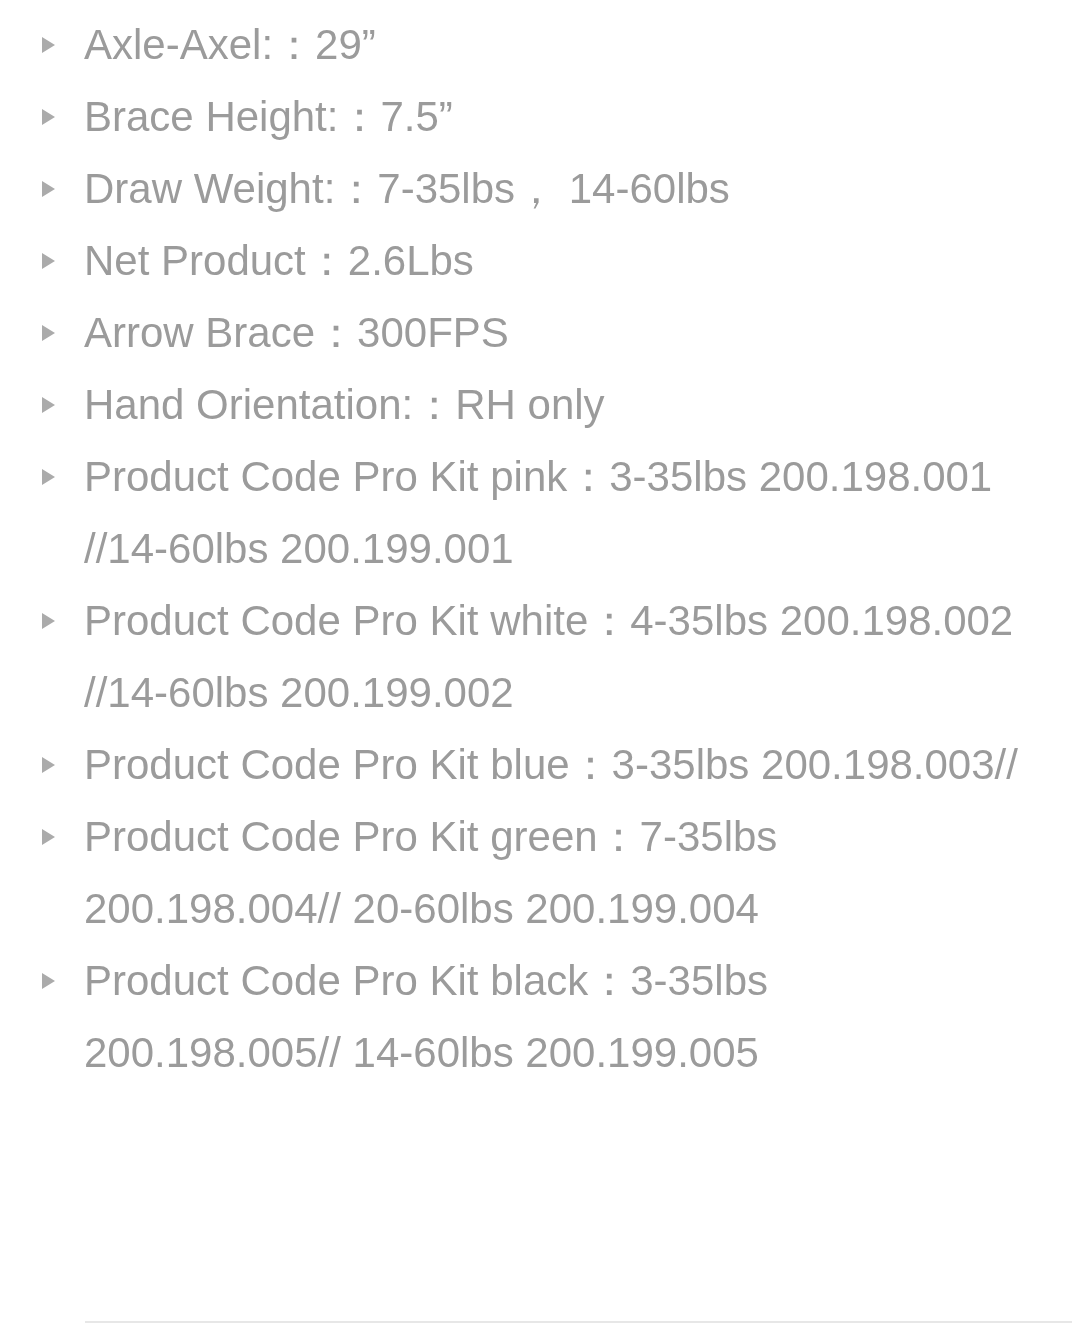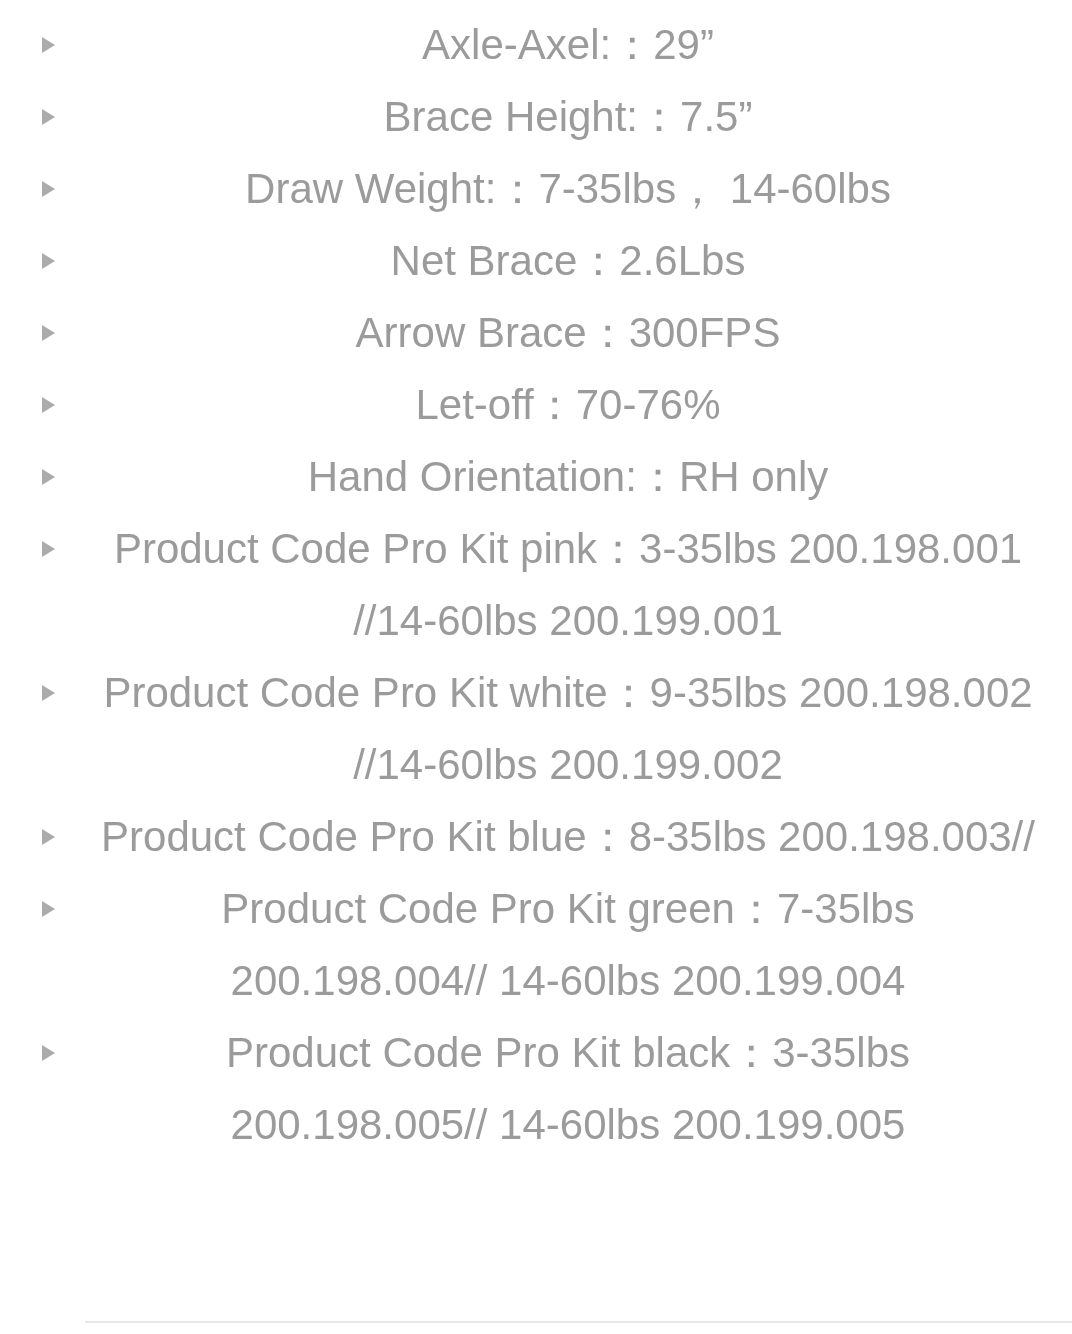--- a/index.html
+++ b/index.html
@@ -12,21 +12,20 @@
     height: 1334px;
     position: relative;
     overflow: hidden;
     font-family: "Liberation Sans", "DejaVu Sans", sans-serif;
   }
   .spec-list {
     padding-top: 9px;
   }
   .spec-item {
     position: relative;
-    text-align: center;
   }
   .bullet {
     position: absolute;
     left: 42px;
     top: 28px;
     width: 0;
     height: 0;
     border-left: 13px solid #ababab;
     border-top: 8px solid transparent;
     border-bottom: 8px solid transparent;
@@ -64,59 +63,55 @@
     </div>
 
   <div class="spec-item">
     <span class="bullet"></span>
   <div class="line">Draw Weight:：7-35lbs， 14-60lbs</div>
     </div>
 
 
   <div class="spec-item">
     <span class="bullet"></span>
-  <div class="line">Net Brace：2.6Lbs</div>
+  <div class="line">Net Product：2.6Lbs</div>
     </div>
 
   <div class="spec-item">
     <span class="bullet"></span>
   <div class="line">Arrow Brace：300FPS</div>
     </div>
 
-  <div class="spec-item">
-    <span class="bullet"></span>
-  <div class="line">Let-off：70-76%</div>
-    </div>
 
   <div class="spec-item">
     <span class="bullet"></span>
   <div class="line">Hand Orientation:：RH only</div>
     </div>
 
   <div class="spec-item">
     <span class="bullet"></span>
   <div class="line">Product Code Pro Kit pink：3-35lbs 200.198.001</div>
       <div class="line">//14-60lbs 200.199.001</div>
     </div>
 
   <div class="spec-item">
     <span class="bullet"></span>
-  <div class="line">Product Code Pro Kit white：9-35lbs 200.198.002</div>
+  <div class="line">Product Code Pro Kit white：4-35lbs 200.198.002</div>
       <div class="line">//14-60lbs 200.199.002</div>
     </div>
 
   <div class="spec-item">
     <span class="bullet"></span>
-  <div class="line">Product Code Pro Kit blue：8-35lbs 200.198.003//</div>
+  <div class="line">Product Code Pro Kit blue：3-35lbs 200.198.003//</div>
     </div>
 
   <div class="spec-item">
     <span class="bullet"></span>
   <div class="line">Product Code Pro Kit green：7-35lbs</div>
-      <div class="line">200.198.004// 14-60lbs 200.199.004</div>
+      <div class="line">200.198.004// 20-60lbs 200.199.004</div>
     </div>
 
   <div class="spec-item">
     <span class="bullet"></span>
   <div class="line">Product Code Pro Kit black：3-35lbs</div>
       <div class="line">200.198.005// 14-60lbs 200.199.005</div>
     </div>
 </div>
 
 <div class="bottom-divider"></div>

